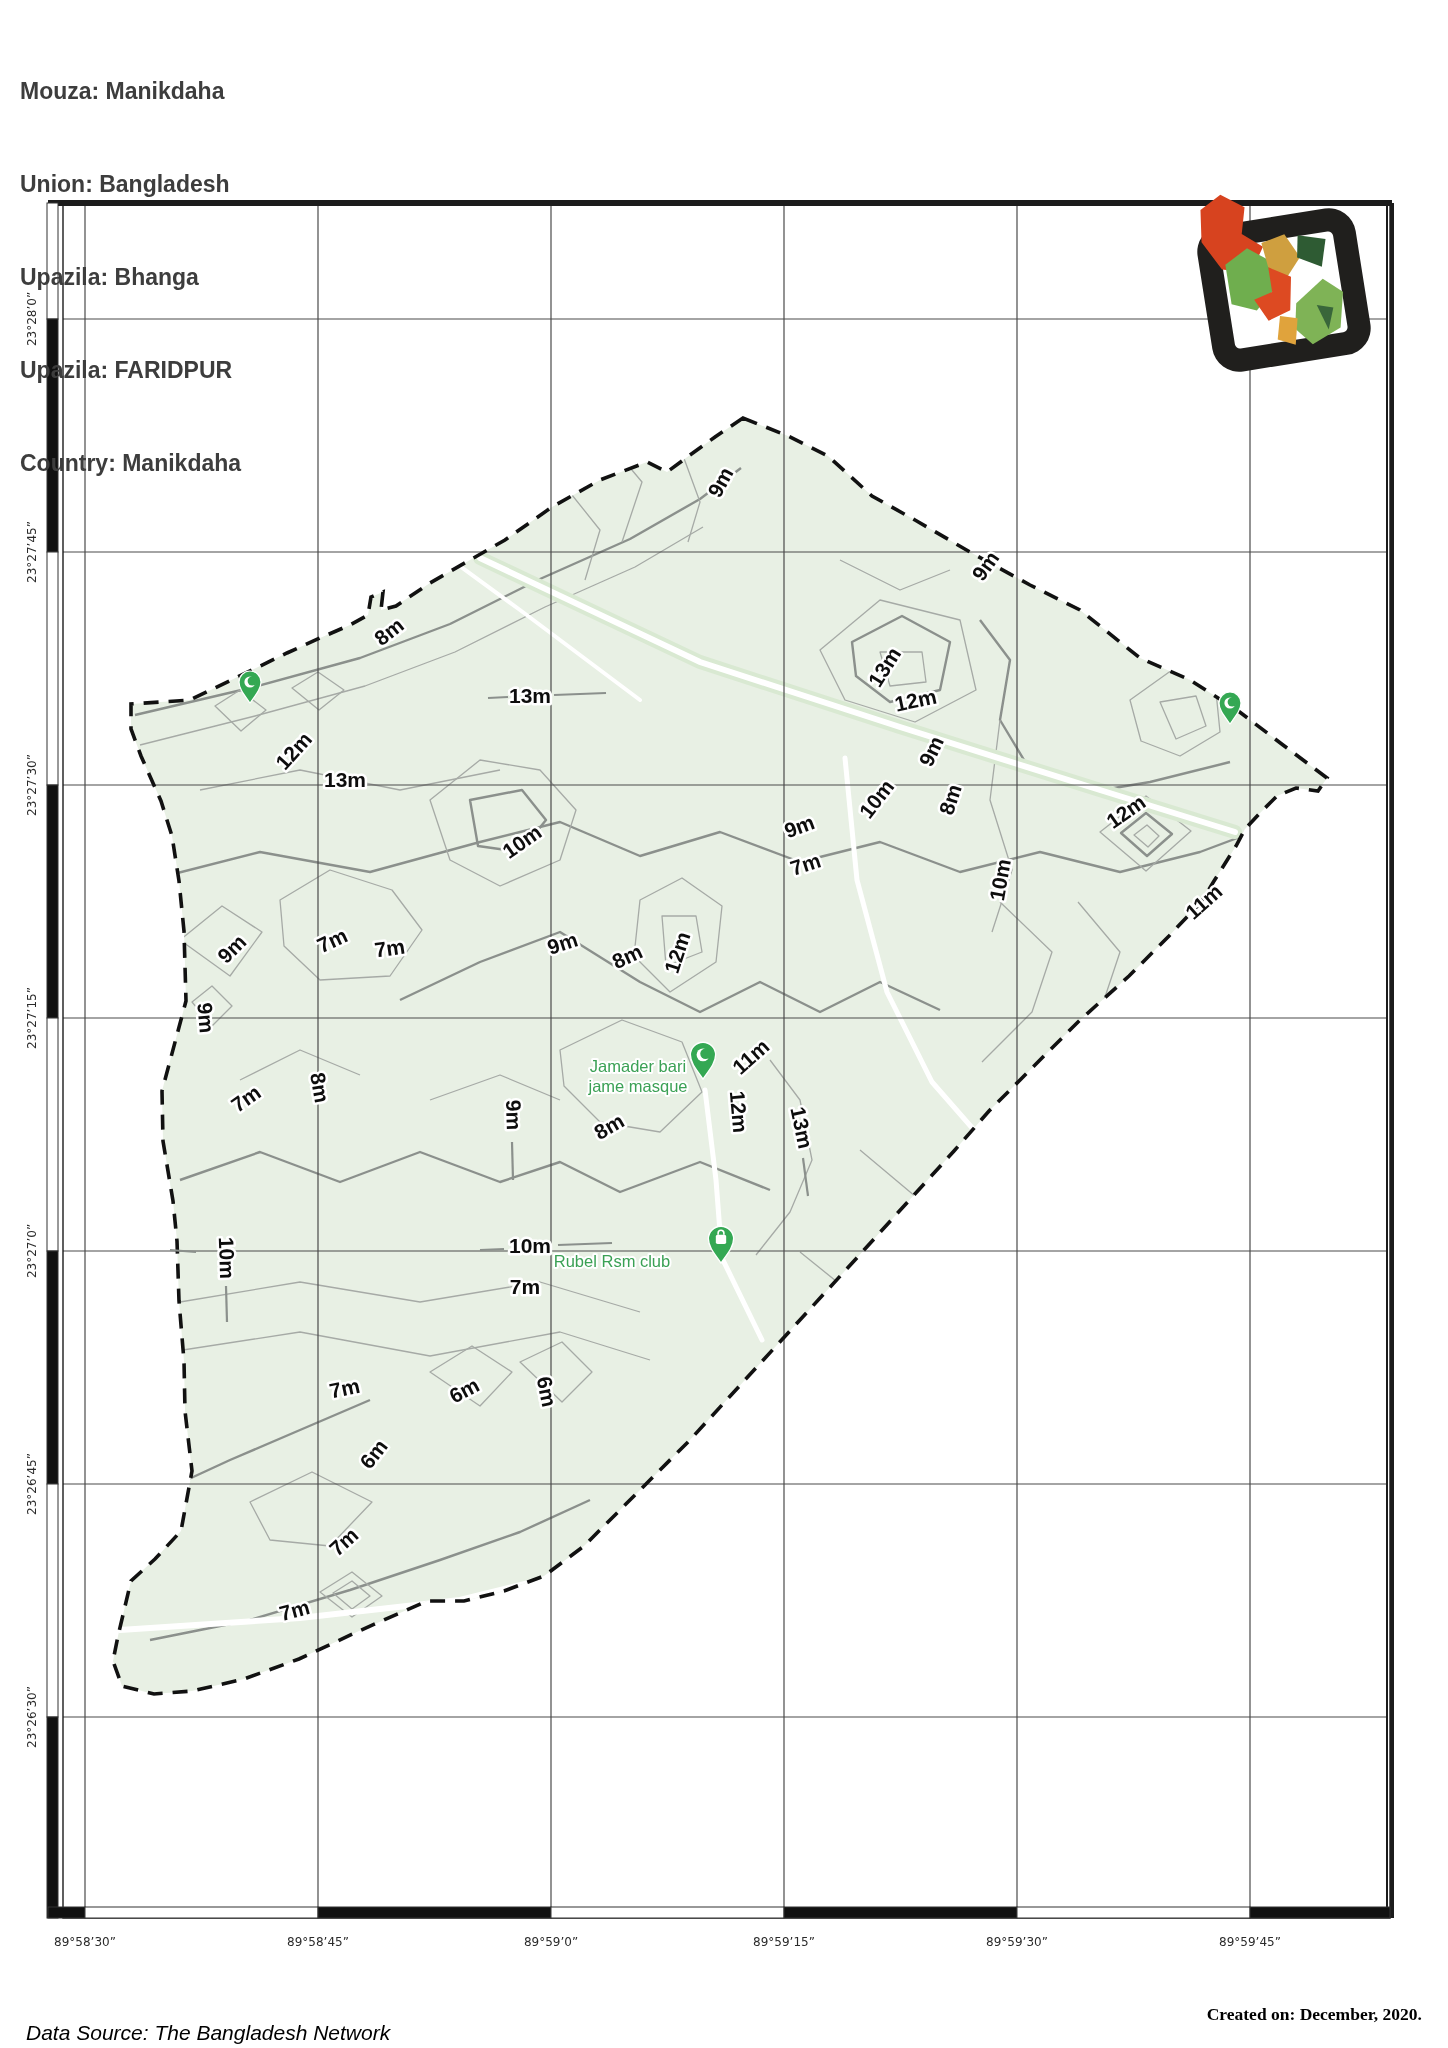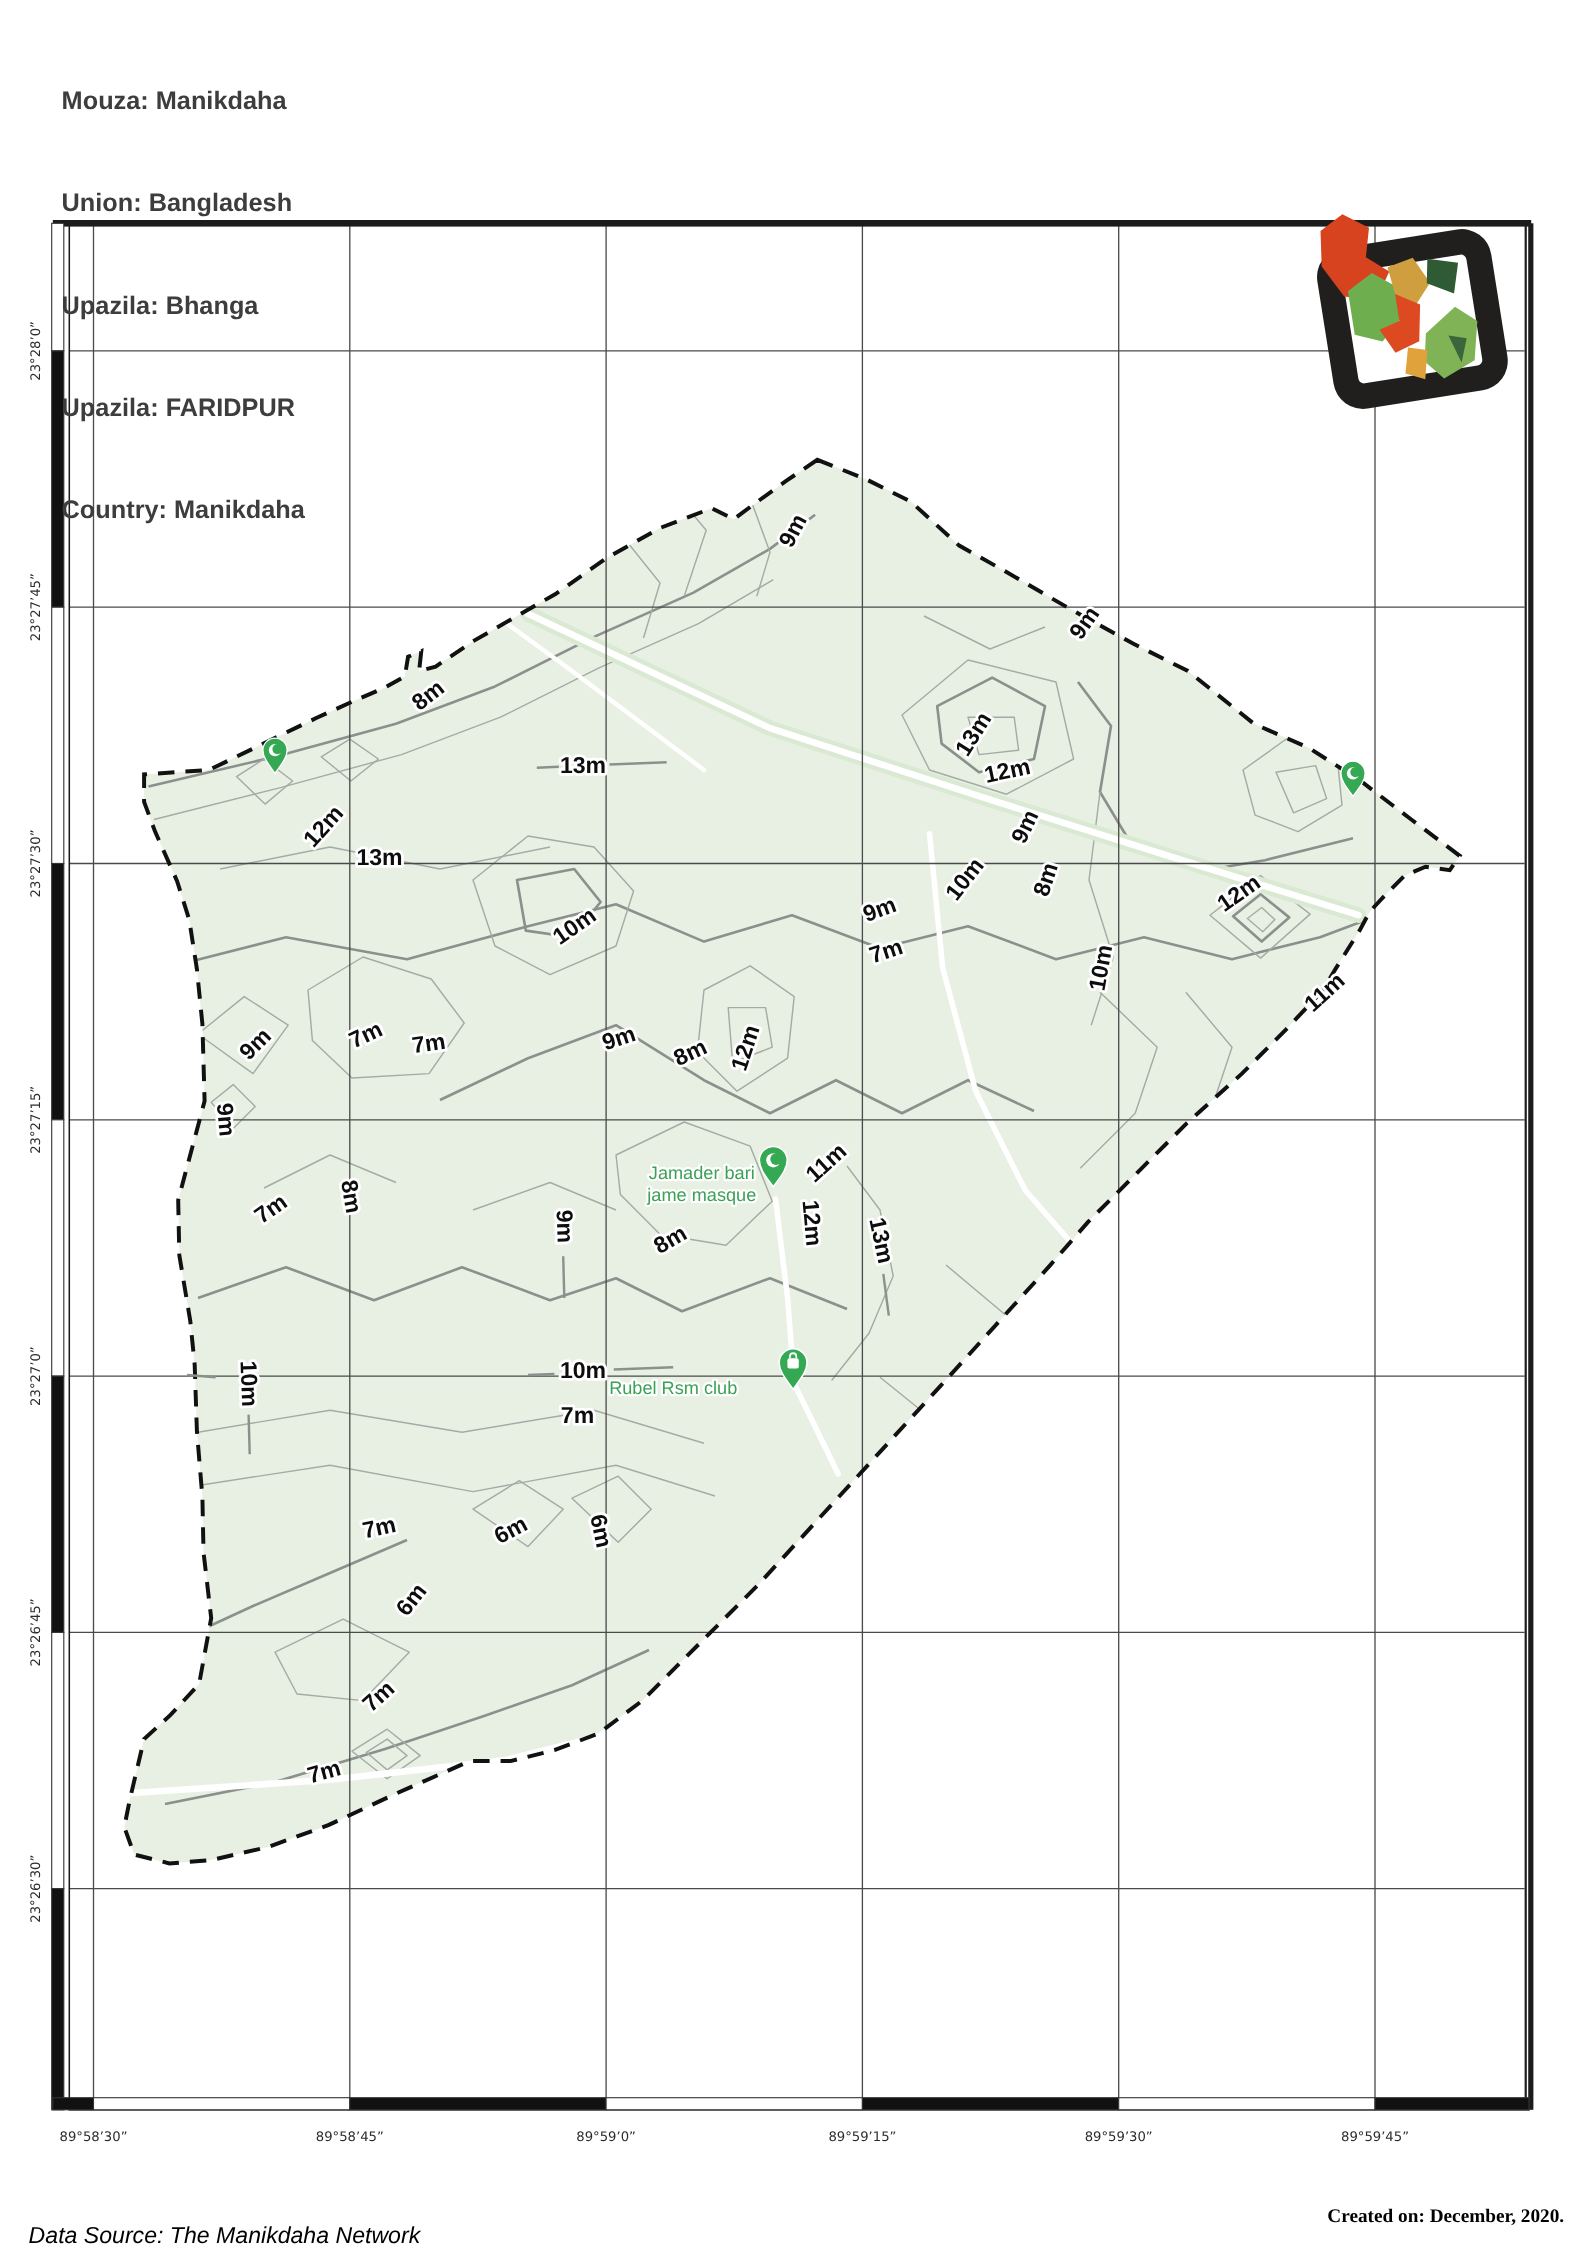--- a/index.html
+++ b/index.html
@@ -1,18 +1,18 @@
 <!DOCTYPE html>
 <html><head>
 <meta charset="utf-8">
 <style>
   html,body{margin:0;padding:0;background:#ffffff;}
   body{width:1448px;height:2048px;position:relative;font-family:"Liberation Sans",sans-serif;overflow:hidden;}
   #stage{position:absolute;left:0;top:0;width:1448px;height:2048px;}
-  .hdr{position:absolute;left:20px;top:14px;font-size:23px;font-weight:bold;color:#3d3d3d;line-height:31px;white-space:pre;margin-left:36px;}
+  .hdr{position:absolute;left:20px;top:14px;font-size:23px;font-weight:bold;color:#3d3d3d;line-height:31px;white-space:pre;}
   .ftl{position:absolute;left:26px;top:1958px;font-size:21px;font-style:italic;color:#000;line-height:30px;white-space:pre;}
   .ftr{position:absolute;right:26px;top:1952px;font-family:"Liberation Serif",serif;font-size:17.5px;font-weight:bold;color:#000;line-height:25px;text-align:right;white-space:pre;}
   svg text{font-family:"Liberation Sans",sans-serif;}
   .axlab{font-size:12px;fill:#2b2b2b;font-family:"DejaVu Sans",sans-serif;}
   .clab{font-size:21px;font-weight:bold;fill:#0d0d0d;stroke:#ffffff;stroke-width:5px;paint-order:stroke;stroke-linejoin:round;}
   .poilab{font-size:16.5px;fill:#3ba155;stroke:#ffffff;stroke-width:4px;paint-order:stroke;stroke-linejoin:round;}
 </style>
 </head>
 <body>
 
@@ -255,20 +255,20 @@
       <path fill="#dd4a22" d="M-12 -25 L9 -12 L3 21 L-20 28 L-31 5 L-12 0 Z"></path>
       <path fill="#2e5b33" d="M22 -52 L49 -44 L41 -17 L18 -30 Z"></path>
       <path fill="#7fb356" d="M10 15 L40 -5 L58 11 L50 46 L20 58 L5 40 Z"></path>
       <path fill="#e0a33c" d="M-8 25 L9 30 L3 56 L-14 48 Z"></path>
       <path fill="#39663a" d="M30 20 L46 25 L38 46 Z"></path>
     </g>
   </svg>
 
   
   <div class="ftl">
-    <div>Data Source: The Manikdaha Network</div>
+    <div>Data Source: The Bangladesh Network</div>
     
   </div>
   <div class="ftr">
     <div>Created on: December, 2020.</div>
     
   </div>
 </div>
 
 </body></html>

